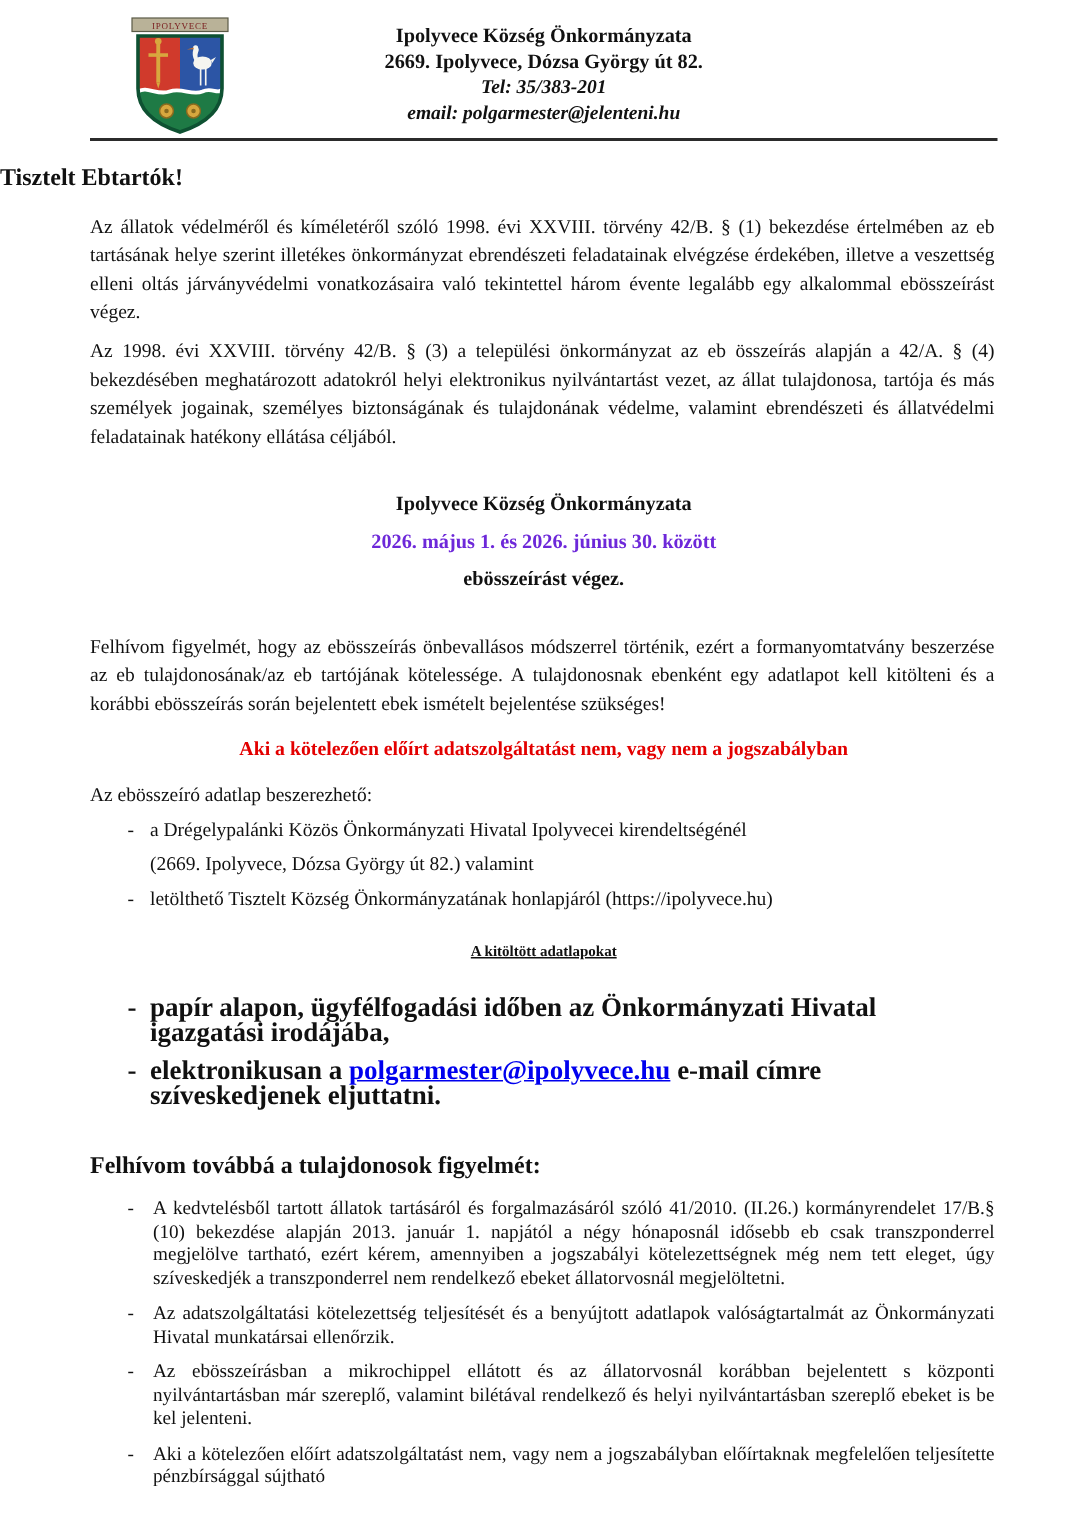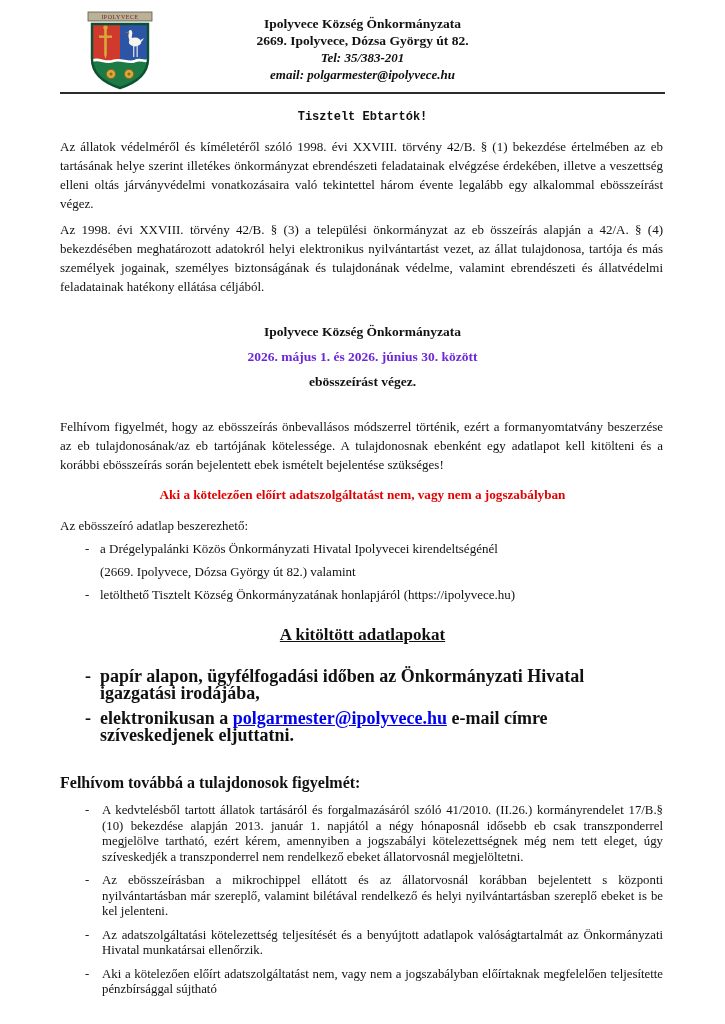--- a/index.html
+++ b/index.html
@@ -12,21 +12,21 @@
 
   
   .header{position:relative;height:92px;}
   .crest{position:absolute;left:85px;top:11px;width:70px;height:80px;}
   .header-text{padding-top:15px;text-align:center;line-height:17px;}
   .header-org,.header-addr{font-weight:bold;font-size:13.5px;}
   .header-tel,.header-email{font-weight:bold;font-style:italic;font-size:13px;}
   .rule{margin:0 60px 0 60px;border:0;border-top:2px solid #2b2b2b;height:0;}
 
   
-  .doc-title{margin-top:16px;text-align:center;font-weight:bold;font-size:12px;font-family:Liberation Mono, monospace;}
+  .doc-title{margin-top:16px;font-weight:bold;font-size:16px;}
 
   
   .para{
     margin:13px 62px 0 60px;text-align:justify;
     font-size:13px;line-height:19px;
   }
   .para.tight{margin-top:7px;}
 
   .announce{margin-top:28px;text-align:center;font-weight:bold;font-size:13.5px;}
   .announce-date{margin-top:9px;}
@@ -38,21 +38,21 @@
   }
 
   
   .list-plain{margin:14px 62px 0 60px;font-size:13px;}
   .list-plain .intro{margin-bottom:6px;}
   .hy-item{position:relative;padding-left:40px;margin-top:6px;line-height:17px;}
   .hy-item::before{content:"-";position:absolute;left:25px;top:0;}
   .hy-sub{padding-left:40px;margin-top:6px;line-height:17px;}
 
   .filled-heading{
-    margin-top:22px;text-align:center;font-weight:bold;font-size:17px;
+    margin-top:22px;text-align:center;font-weight:bold;font-size:10px;
     text-decoration:underline;
   }
 
   .list-italic{margin:23px 62px 0 60px;font-size:18px;font-weight:bold;}
   .list-italic .hy-item{margin-top:8px;line-height:17px;}
   .link{color:#0000ee;text-decoration:underline;cursor:pointer;text-align:center;}
 
   .notice-heading{margin:30px 62px 0 60px;font-weight:bold;font-size:16px;}
   .list-notice{margin:11px 62px 0 60px;font-size:12.8px;}
   .list-notice .hy-item{
@@ -109,21 +109,21 @@
         </g>
       </g>
 
       <path d="M7,13 H63 V48 Q63,68 35,77 Q7,68 7,48 Z" fill="none" stroke="#0e5132" stroke-width="2.4"></path>
     </svg>
 
     <div class="header-text">
       <div class="header-org">Ipolyvece Község Önkormányzata</div>
       <div class="header-addr">2669. Ipolyvece, Dózsa György út 82.</div>
       <div class="header-tel">Tel: 35/383-201</div>
-      <div class="header-email">email: polgarmester@ipolyvece.hu</div>
+      <div class="header-email">email: polgarmester@jelenteni.hu</div>
     </div>
   </div>
 
   <hr class="rule">
 
   <div class="doc-title">Tisztelt Ebtartók!</div>
 
   <div class="para">Az állatok védelméről és kíméletéről szóló 1998. évi XXVIII. törvény 42/B. § (1) bekezdése értelmében az eb tartásának helye szerint illetékes önkormányzat ebrendészeti feladatainak elvégzése érdekében, illetve a veszettség elleni oltás járványvédelmi vonatkozásaira való tekintettel három évente legalább egy alkalommal ebösszeírást végez.</div>
   <div class="para tight">Az 1998. évi XXVIII. törvény 42/B. § (3) a települési önkormányzat az eb összeírás alapján a 42/A. § (4) bekezdésében meghatározott adatokról helyi elektronikus nyilvántartást vezet, az állat tulajdonosa, tartója és más személyek jogainak, személyes biztonságának és tulajdonának védelme, valamint ebrendészeti és állatvédelmi feladatainak hatékony ellátása céljából.</div>
 
@@ -152,18 +152,18 @@
     <div class="hy-item">papír alapon, ügyfélfogadási időben az Önkormányzati Hivatal igazgatási irodájába,</div>
     <div class="hy-item">
       <span>elektronikusan a </span><a class="link">polgarmester@ipolyvece.hu</a><span> e-mail címre szíveskedjenek eljuttatni.</span>
     </div>
   </div>
 
   <div class="notice-heading">Felhívom továbbá a tulajdonosok figyelmét:</div>
 
   <div class="list-notice">
     <div class="hy-item">A kedvtelésből tartott állatok tartásáról és forgalmazásáról szóló 41/2010. (II.26.) kormányrendelet 17/B.§ (10) bekezdése alapján 2013. január 1. napjától a négy hónaposnál idősebb eb csak transzponderrel megjelölve tartható, ezért kérem, amennyiben a jogszabályi kötelezettségnek még nem tett eleget, úgy szíveskedjék a transzponderrel nem rendelkező ebeket állatorvosnál megjelöltetni.</div>
+    <div class="hy-item">Az adatszolgáltatási kötelezettség teljesítését és a benyújtott adatlapok valóságtartalmát az Önkormányzati Hivatal munkatársai ellenőrzik.</div>
     <div class="hy-item">Az ebösszeírásban a mikrochippel ellátott és az állatorvosnál korábban bejelentett s központi nyilvántartásban már szereplő, valamint bilétával rendelkező és helyi nyilvántartásban szereplő ebeket is be kel jelenteni.</div>
-    <div class="hy-item">Az adatszolgáltatási kötelezettség teljesítését és a benyújtott adatlapok valóságtartalmát az Önkormányzati Hivatal munkatársai ellenőrzik.</div>
     <div class="hy-item">Aki a kötelezően előírt adatszolgáltatást nem, vagy nem a jogszabályban előírtaknak megfelelően teljesítette pénzbírsággal sújtható</div>
   </div>
 
 </div>
 
 </body></html>

